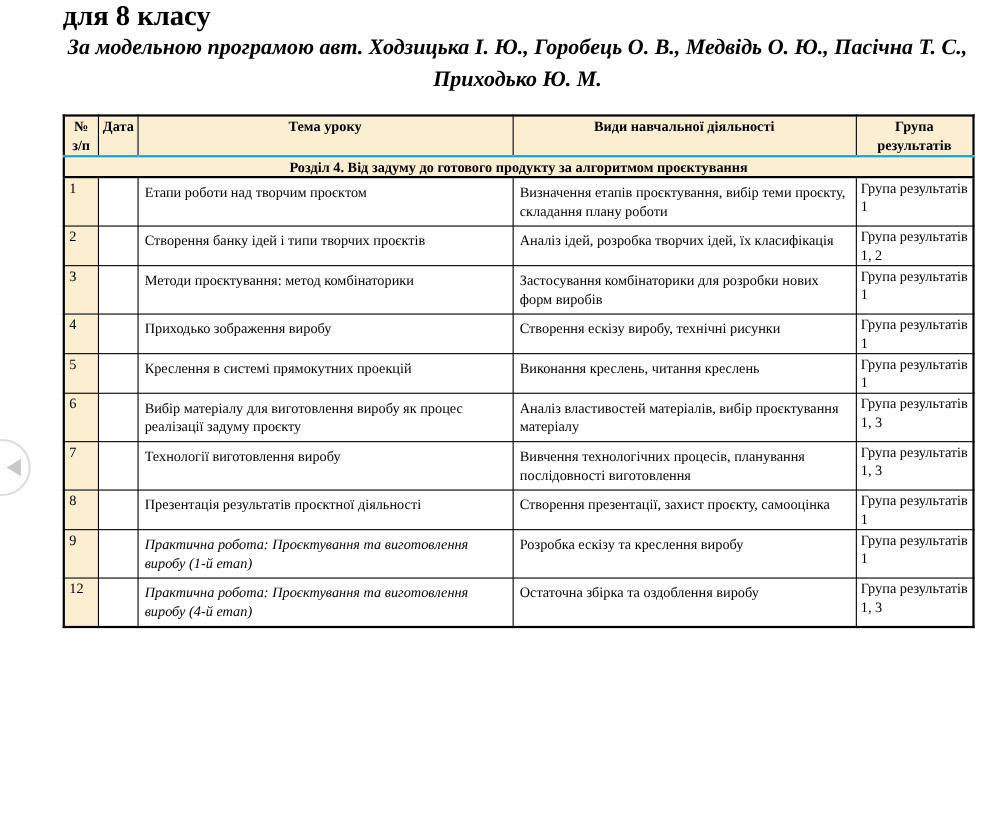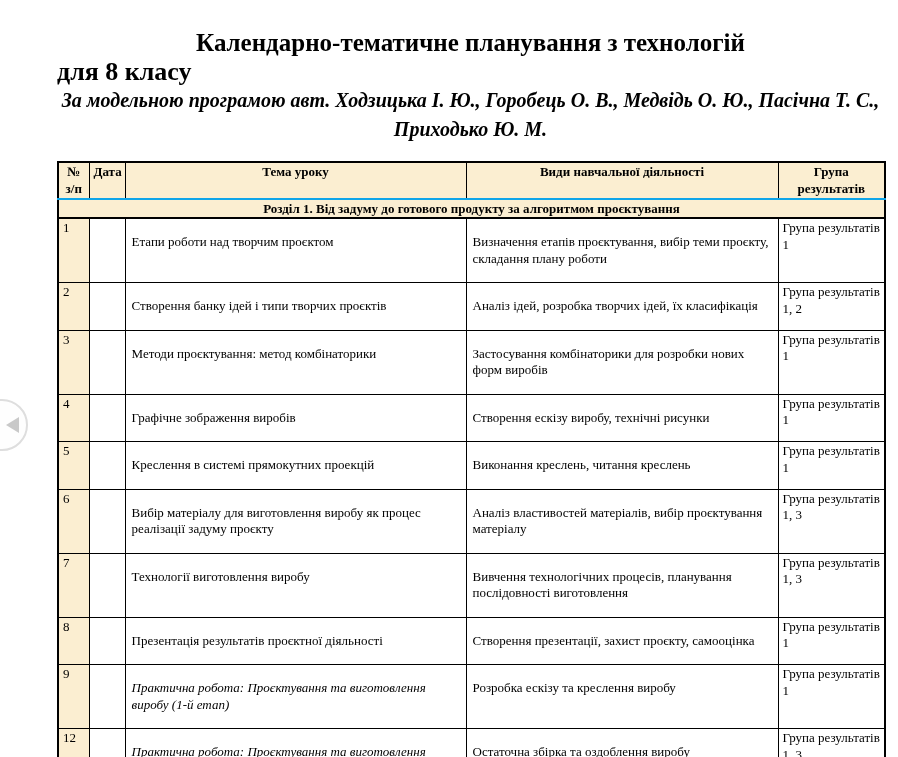--- a/index.html
+++ b/index.html
@@ -42,21 +42,21 @@
     background: var(--cream);
     font-weight: bold;
     text-align: center;
     border-bottom: 2px solid #000;
     padding: 0 4px;
     height: 18px;
     line-height: 17px;
   }
   .plan tbody tr.data-row { height: 34px; }
   .plan td.num-cell { background: var(--cream); }
-  .plan td.topic-cell, .plan td.activities-cell { padding: 15px 6px; }
+  .plan td.topic-cell, .plan td.activities-cell { padding: 5px 6px; }
   .plan td.topic-cell.italic { font-style: italic; }
 
   .carousel-prev {
     position: absolute;
     left: -24px; top: 399px;
     width: 52px; height: 52px;
     border: 2px solid #dedede;
     border-radius: 50%;
     background: #fefefe;
     cursor: pointer;
@@ -71,21 +71,20 @@
   }
 </style>
 </head>
 <body>
 
 <div class="carousel-prev">
   <span class="tri"></span>
 </div>
 
 <div class="content">
-  <div class="title-1">Календарно-тематичне планування з технологій</div>
   <div class="title-2">для 8 класу</div>
   <div class="subtitle">За модельною програмою авт. Ходзицька І. Ю., Горобець О. В., Медвідь О. Ю., Пасічна Т. С., Приходько Ю. М.</div>
 
   <table class="plan">
     <colgroup>
       <col style="width:31px">
       <col style="width:36px">
       <col style="width:341px">
       <col style="width:312px">
       <col style="width:107px">
@@ -94,21 +93,21 @@
       <tr>
         <th>№ з/п</th>
         <th>Дата</th>
         <th>Тема уроку</th>
         <th>Види навчальної діяльності</th>
         <th>Група результатів</th>
       </tr>
     </thead>
     <tbody>
       <tr>
-        <td class="section-cell" colspan="5">Розділ 1. Від задуму до готового продукту за алгоритмом проєктування</td>
+        <td class="section-cell" colspan="5">Розділ 4. Від задуму до готового продукту за алгоритмом проєктування</td>
       </tr>
 
   <tr class="data-row">
     <td class="num-cell">1</td>
     <td class="date-cell"></td>
     <td class="topic-cell">Етапи роботи над творчим проєктом</td>
     <td class="activities-cell">Визначення етапів проєктування, вибір теми проєкту, складання плану роботи</td>
     <td class="results-cell">Група результатів 1</td>
   </tr>
 
@@ -124,21 +123,21 @@
     <td class="num-cell">3</td>
     <td class="date-cell"></td>
     <td class="topic-cell">Методи проєктування: метод комбінаторики</td>
     <td class="activities-cell">Застосування комбінаторики для розробки нових форм виробів</td>
     <td class="results-cell">Група результатів 1</td>
   </tr>
 
   <tr class="data-row">
     <td class="num-cell">4</td>
     <td class="date-cell"></td>
-    <td class="topic-cell">Графічне зображення виробів</td>
+    <td class="topic-cell">Приходько зображення виробу</td>
     <td class="activities-cell">Створення ескізу виробу, технічні рисунки</td>
     <td class="results-cell">Група результатів 1</td>
   </tr>
 
   <tr class="data-row">
     <td class="num-cell">5</td>
     <td class="date-cell"></td>
     <td class="topic-cell">Креслення в системі прямокутних проекцій</td>
     <td class="activities-cell">Виконання креслень, читання креслень</td>
     <td class="results-cell">Група результатів 1</td>

